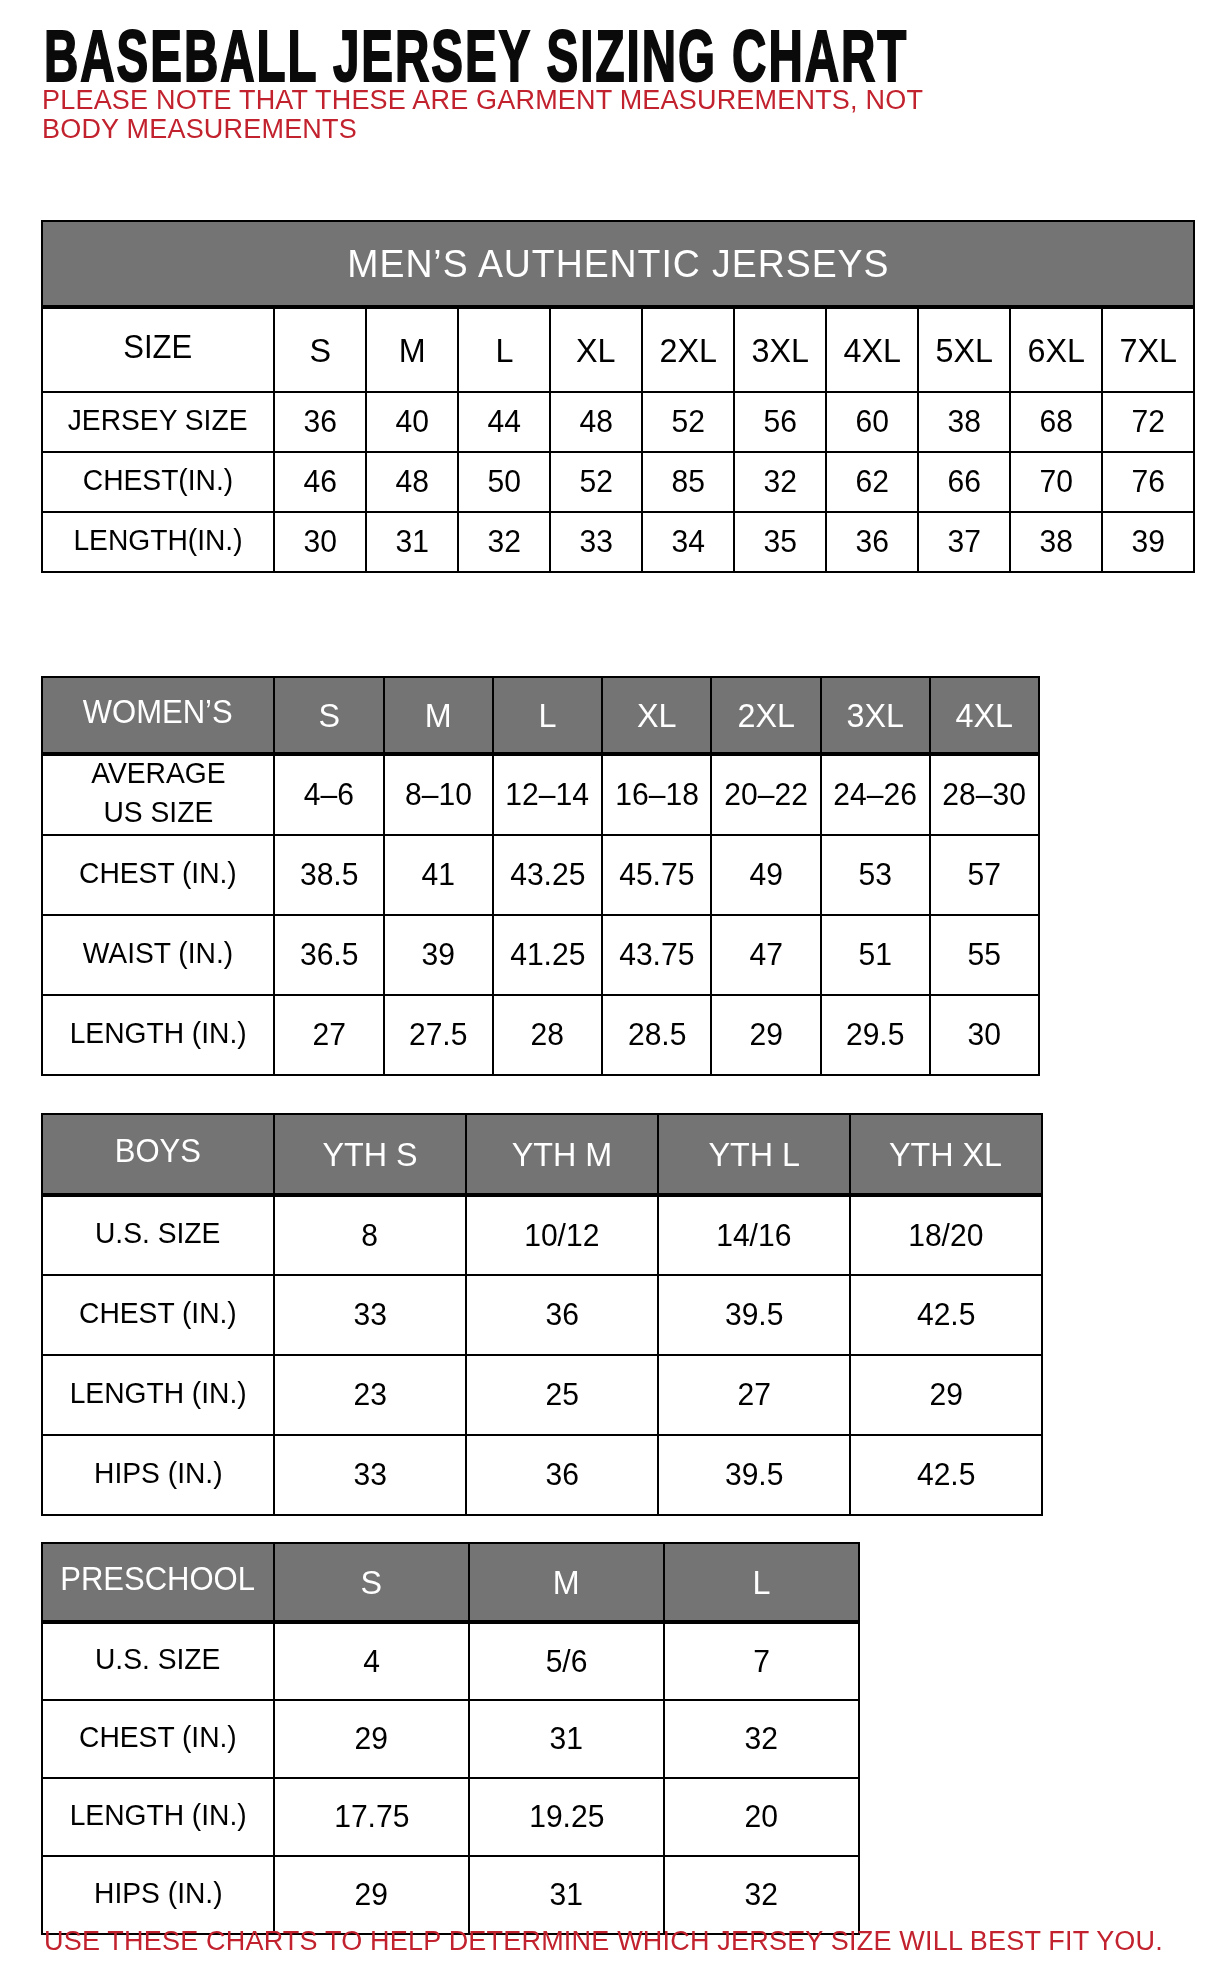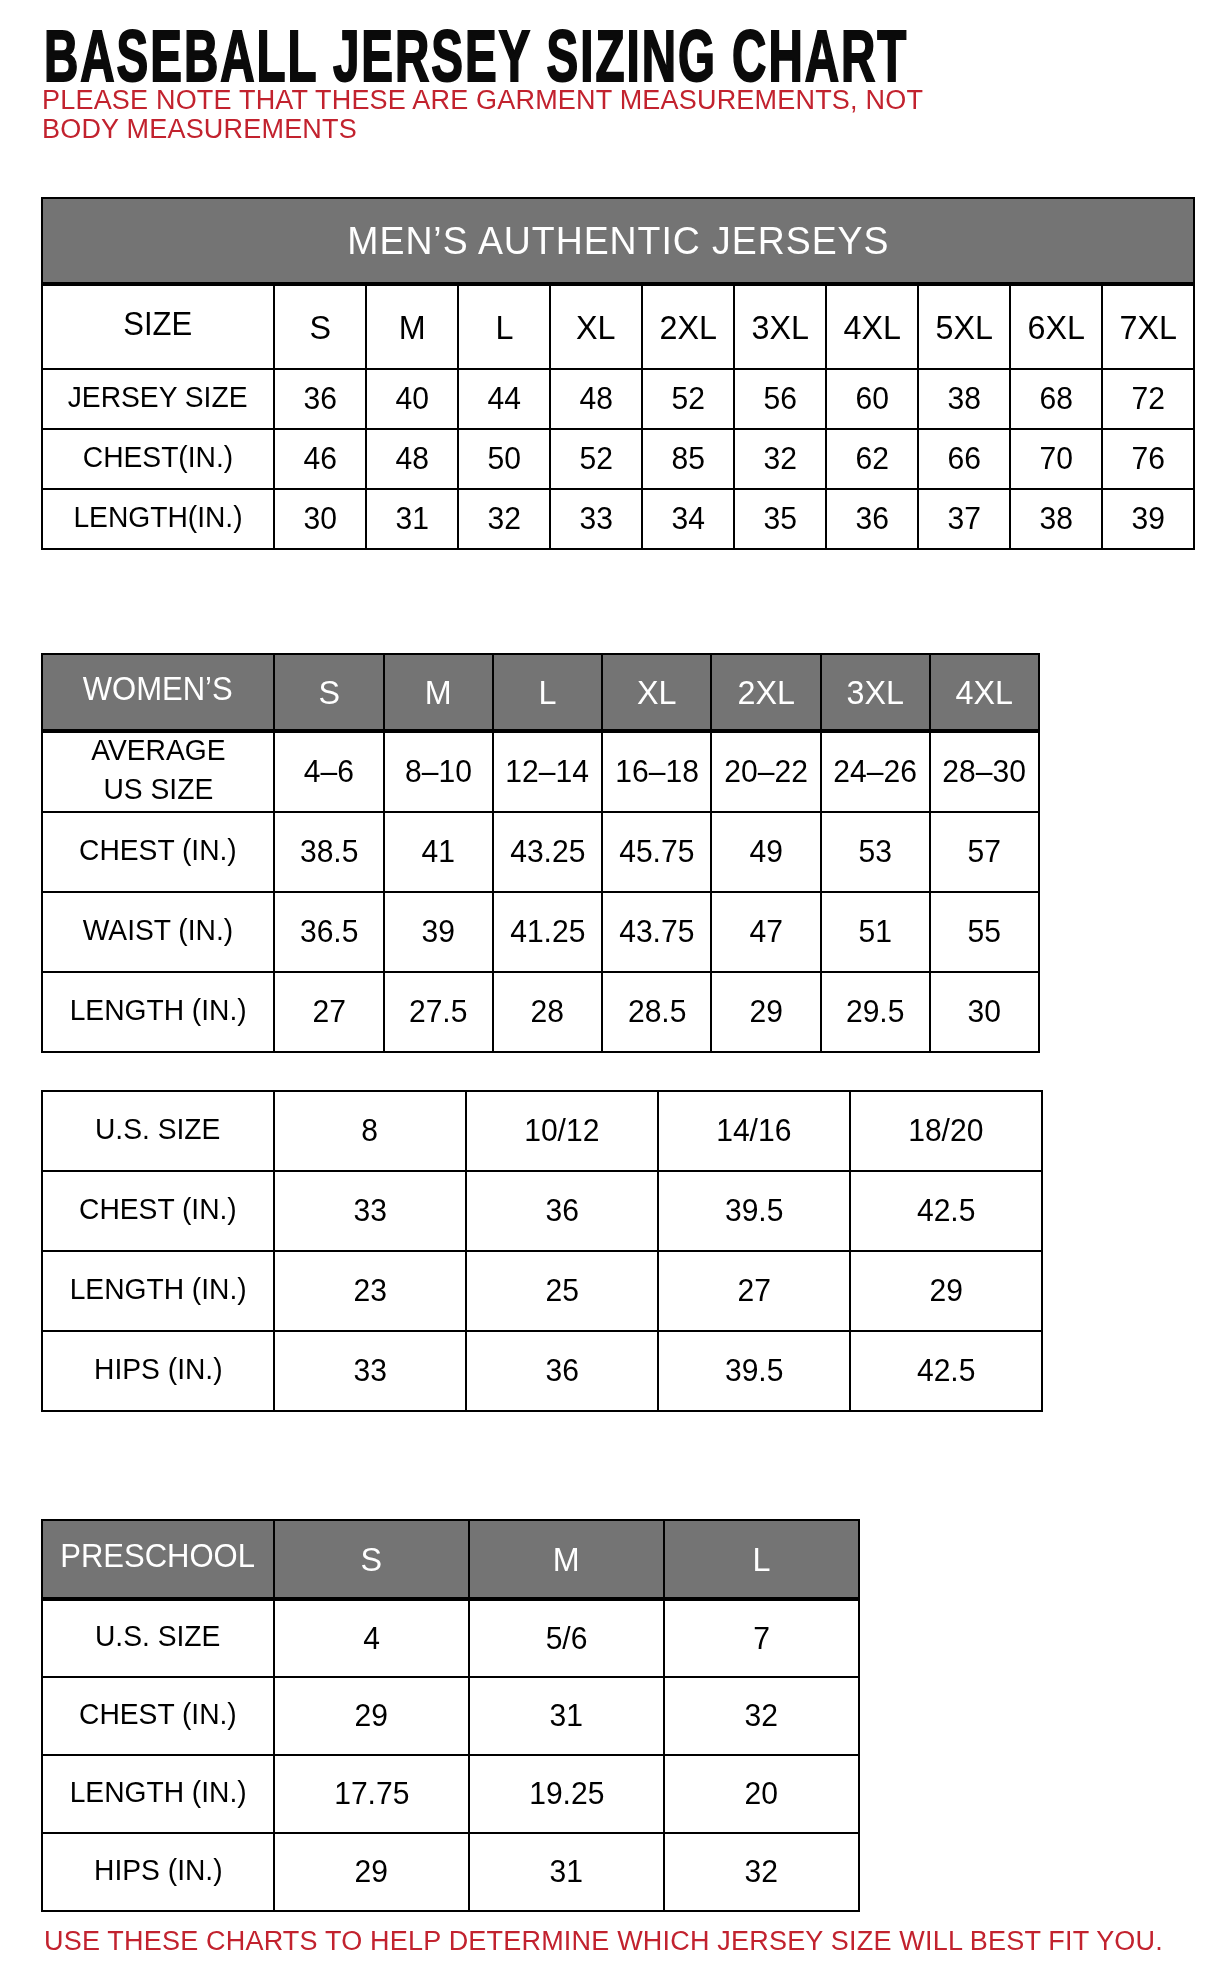--- a/index.html
+++ b/index.html
@@ -40,20 +40,21 @@
   
   .tbl-wrap{position:absolute;}
   .wrap-mens{left:41px;top:197px;}
   .wrap-womens{left:41px;top:653px;}
   .wrap-boys{left:41px;top:1090px;}
   .wrap-preschool{left:41px;top:1519px;}
 
   table.size-table{
     border-collapse:collapse;table-layout:fixed;
     border:2px solid var(--ink);
+    margin-top:23px;
   }
   table.size-table td{
     border:2px solid var(--ink);
     text-align:center;vertical-align:middle;
     padding:0;color:#000;overflow:hidden;
   }
 
   
   tr.banner-row td{
     background:var(--gray);color:#ffffff;
@@ -269,20 +270,27 @@
   <div class="tbl-wrap wrap-boys">
       <table class="size-table" id="table-boys">
         <colgroup>
           <col class="col-label">
           <col class="col-size">
           <col class="col-size">
           <col class="col-size">
           <col class="col-size">
         </colgroup>
         <tbody>
+          <tr class="header-row">
+            <td class="label-cell"><span class="label-text">BOYS</span></td>
+            <td class="col-header-cell"><span class="col-header-text">YTH S</span></td>
+            <td class="col-header-cell"><span class="col-header-text">YTH M</span></td>
+            <td class="col-header-cell"><span class="col-header-text">YTH L</span></td>
+            <td class="col-header-cell"><span class="col-header-text">YTH XL</span></td>
+          </tr>
           <tr class="data-row">
             <td class="label-cell"><span class="label-text">U.S. SIZE</span></td>
             <td class="value-cell"><span class="value-text">8</span></td>
             <td class="value-cell"><span class="value-text">10/12</span></td>
             <td class="value-cell"><span class="value-text">14/16</span></td>
             <td class="value-cell"><span class="value-text">18/20</span></td>
           </tr>
           <tr class="data-row">
             <td class="label-cell"><span class="label-text">CHEST (IN.)</span></td>
             <td class="value-cell"><span class="value-text">33</span></td>

